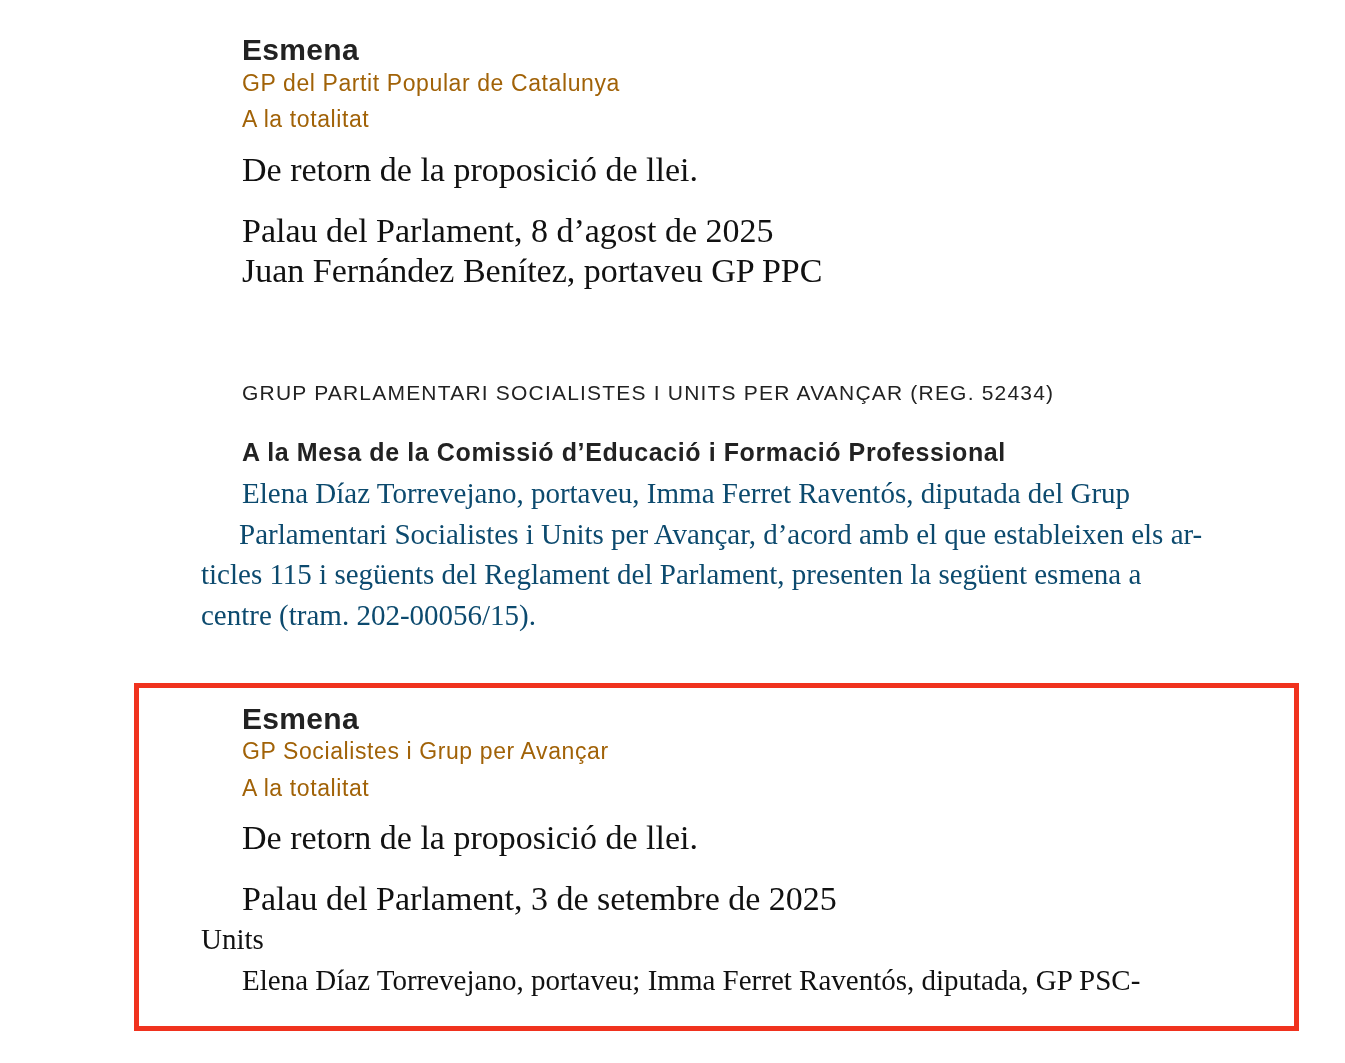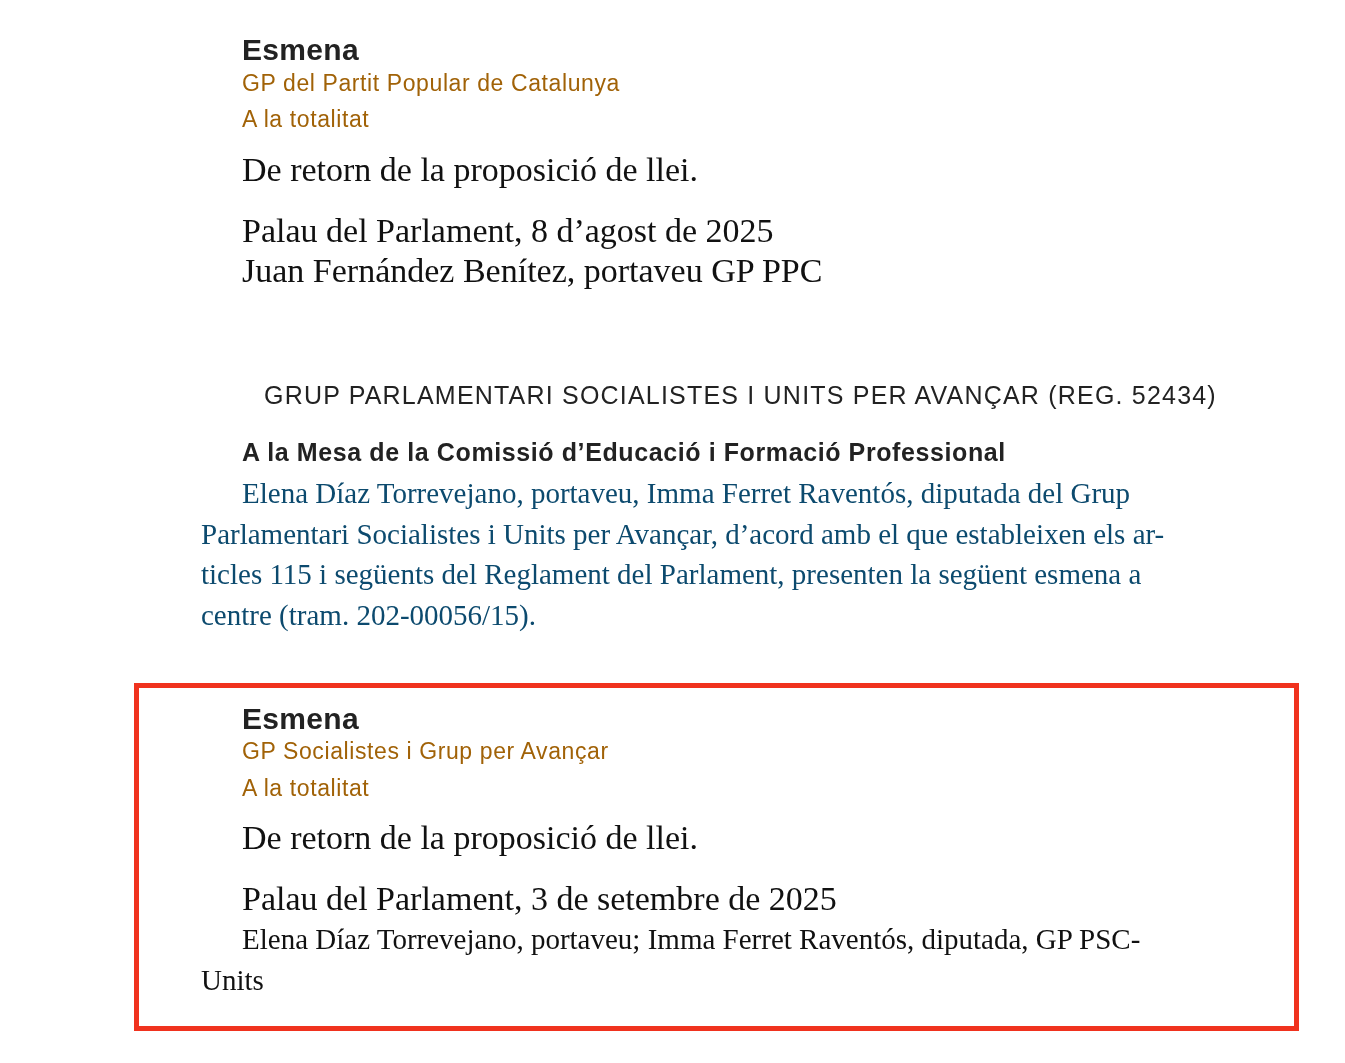--- a/index.html
+++ b/index.html
@@ -4,21 +4,21 @@
   <style>
     html, body { margin: 0; padding: 0; background: #ffffff; }
     body { width: 1345px; height: 1063px; position: relative; overflow: hidden; color: #1a1a1a; }
     .sans { font-family: "Liberation Sans", "DejaVu Sans", sans-serif; }
     .serif { font-family: "Liberation Serif", "DejaVu Serif", serif; }
     .abs { position: absolute; white-space: nowrap; }
     .clipped-top { top: -18px; left: 242px; font-size: 29px; color: #1a1a1a; }
     .h-esmena { font-size: 30px; font-weight: bold; letter-spacing: 0.3px; color: #222; }
     .meta { font-size: 23px; letter-spacing: 0.6px; color: #a16207; }
     .body-line { font-size: 34px; color: #111; }
-    .caps { font-size: 25px; letter-spacing: 1.2px; color: #222; margin-left: 22px; }
+    .caps { font-size: 21px; letter-spacing: 1.2px; color: #222; }
     .mesa { font-size: 25px; font-weight: bold; letter-spacing: 0.6px; color: #222; }
     .para {
       position: absolute; left: 201px; width: 1066px; top: 473px;
       font-size: 29px; line-height: 40.5px; color: #0c4a6e;
       text-align: justify; text-indent: 41px;
       hyphens: manual;
     }
     .para .ln { display: block; text-align-last: justify; text-indent: 0; white-space: nowrap; }
     .para .ln.first { padding-left: 41px; }
     .para .ln.last { text-align-last: left; }
@@ -42,29 +42,29 @@
 <div class="abs sans meta" style="left:242px; top:106px;">A la totalitat</div>
 <div class="abs serif body-line" style="left:242px; top:151px;">De retorn de la proposició de llei.</div>
 <div class="abs serif body-line" style="left:242px; top:212px;">Palau del Parlament, 8 d’agost de 2025</div>
 <div class="abs serif body-line" style="left:242px; top:252px;">Juan Fernández Benítez, portaveu GP PPC</div>
 
 <div class="abs sans caps" style="left:242px; top:381px;">GRUP PARLAMENTARI SOCIALISTES I UNITS PER AVANÇAR (REG. 52434)</div>
 <div class="abs sans mesa" style="left:242px; top:438px;">A la Mesa de la Comissió d’Educació i Formació Professional</div>
 
 <div class="para serif" style="text-indent:0;">
   <span class="ln first" style="display: block; width: 1025px; text-align-last: left; word-spacing: 0px;">Elena Díaz Torrevejano, portaveu, Imma Ferret Raventós, diputada del Grup</span>
-  <span class="ln" style="display: block; width: 1066px; text-align-last: left; word-spacing: 0px;">Parlamentari Socialistes i Units per Avançar, d’acord amb el que estableixen els ar-</span>
+  <span class="ln" style="display: block; width: 1066px; text-align-last: left; word-spacing: 0px; margin-left: 38px;">Parlamentari Socialistes i Units per Avançar, d’acord amb el que estableixen els ar-</span>
   <span class="ln" style="display: block; width: 1066px; text-align-last: left; word-spacing: 0px;">ticles 115 i següents del Reglament del Parlament, presenten la següent esmena a</span>
   <span class="ln last">centre (tram. 202-00056/15).</span>
 </div>
 
 <div class="highlight-box"></div>
 
 <div class="abs sans h-esmena" style="left:242px; top:702px;">Esmena</div>
 <div class="abs sans meta" style="left:242px; top:738px;">GP Socialistes i Grup per Avançar</div>
 <div class="abs sans meta" style="left:242px; top:775px;">A la totalitat</div>
 <div class="abs serif body-line" style="left:242px; top:819px;">De retorn de la proposició de llei.</div>
 <div class="abs serif body-line" style="left:242px; top:880px;">Palau del Parlament, 3 de setembre de 2025</div>
 
 <div class="sig2 serif">
+  <span class="ln">Units</span>
   <span class="ln first" style="width: 1025px; text-align-last: left; word-spacing: 0px;">Elena Díaz Torrevejano, portaveu; Imma Ferret Raventós, diputada, GP PSC-</span>
-  <span class="ln">Units</span>
 </div>
 
 </body></html>

